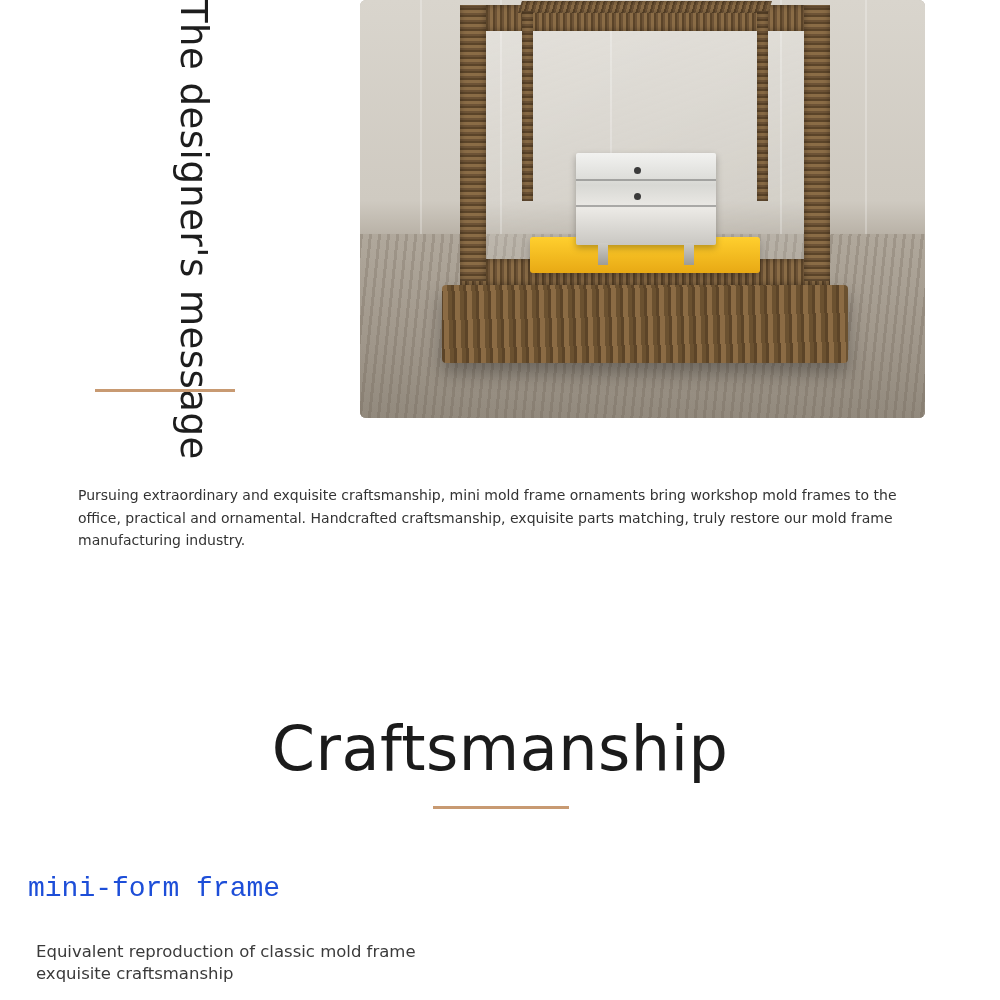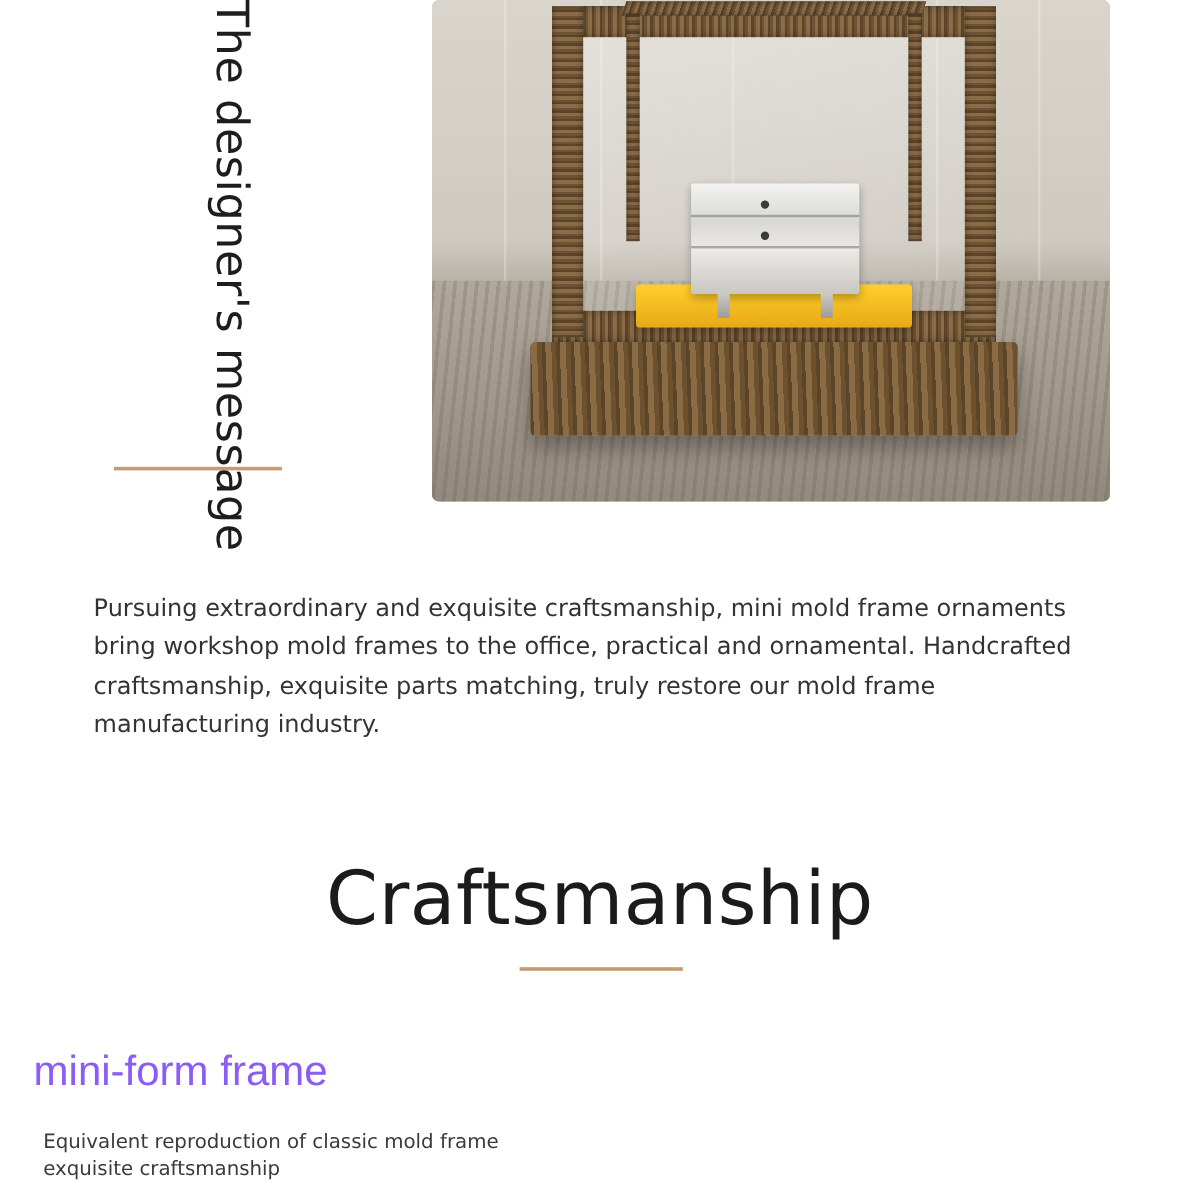--- a/index.html
+++ b/index.html
@@ -159,21 +159,21 @@
   .mold-line { position: absolute; left: 0; right: 0; height: 2px; background: rgba(90,90,90,0.45); }
   .mold-hole { position: absolute; width: 7px; height: 7px; border-radius: 50%; background: #3b3b3b; }
   .mold-post { position: absolute; bottom: -20px; width: 10px; height: 22px; background: linear-gradient(180deg,#cfcdc8,#9e9c96); }
 
   
   .intro {
     position: absolute;
     left: 78px;
     top: 470px;
     width: 838px;
-    font-size: 20px;
+    font-size: 14px;
     line-height: 1.62;
     color: #333333;
     font-family: "DejaVu Sans", "Liberation Sans", sans-serif;
   }
 
   
   .craft-title {
     position: absolute;
     left: 0;
     right: 0;
@@ -191,23 +191,23 @@
     width: 136px;
     height: 3px;
     background: #c89a72;
   }
 
   
   .mini-title {
     position: absolute;
     left: 28px;
     top: 873px;
-    font-size: 35px;
-    color: #8b5cf6;
-    font-family: Liberation Sans, sans-serif;
+    font-size: 28px;
+    color: #1d4ed8;
+    font-family: Liberation Mono, monospace;
   }
   .mini-sub {
     position: absolute;
     left: 36px;
     top: 941px;
     width: 420px;
     font-size: 16.5px;
     line-height: 1.35;
     color: #3a3a3a;
     font-family: "DejaVu Sans", "Liberation Sans", sans-serif;

